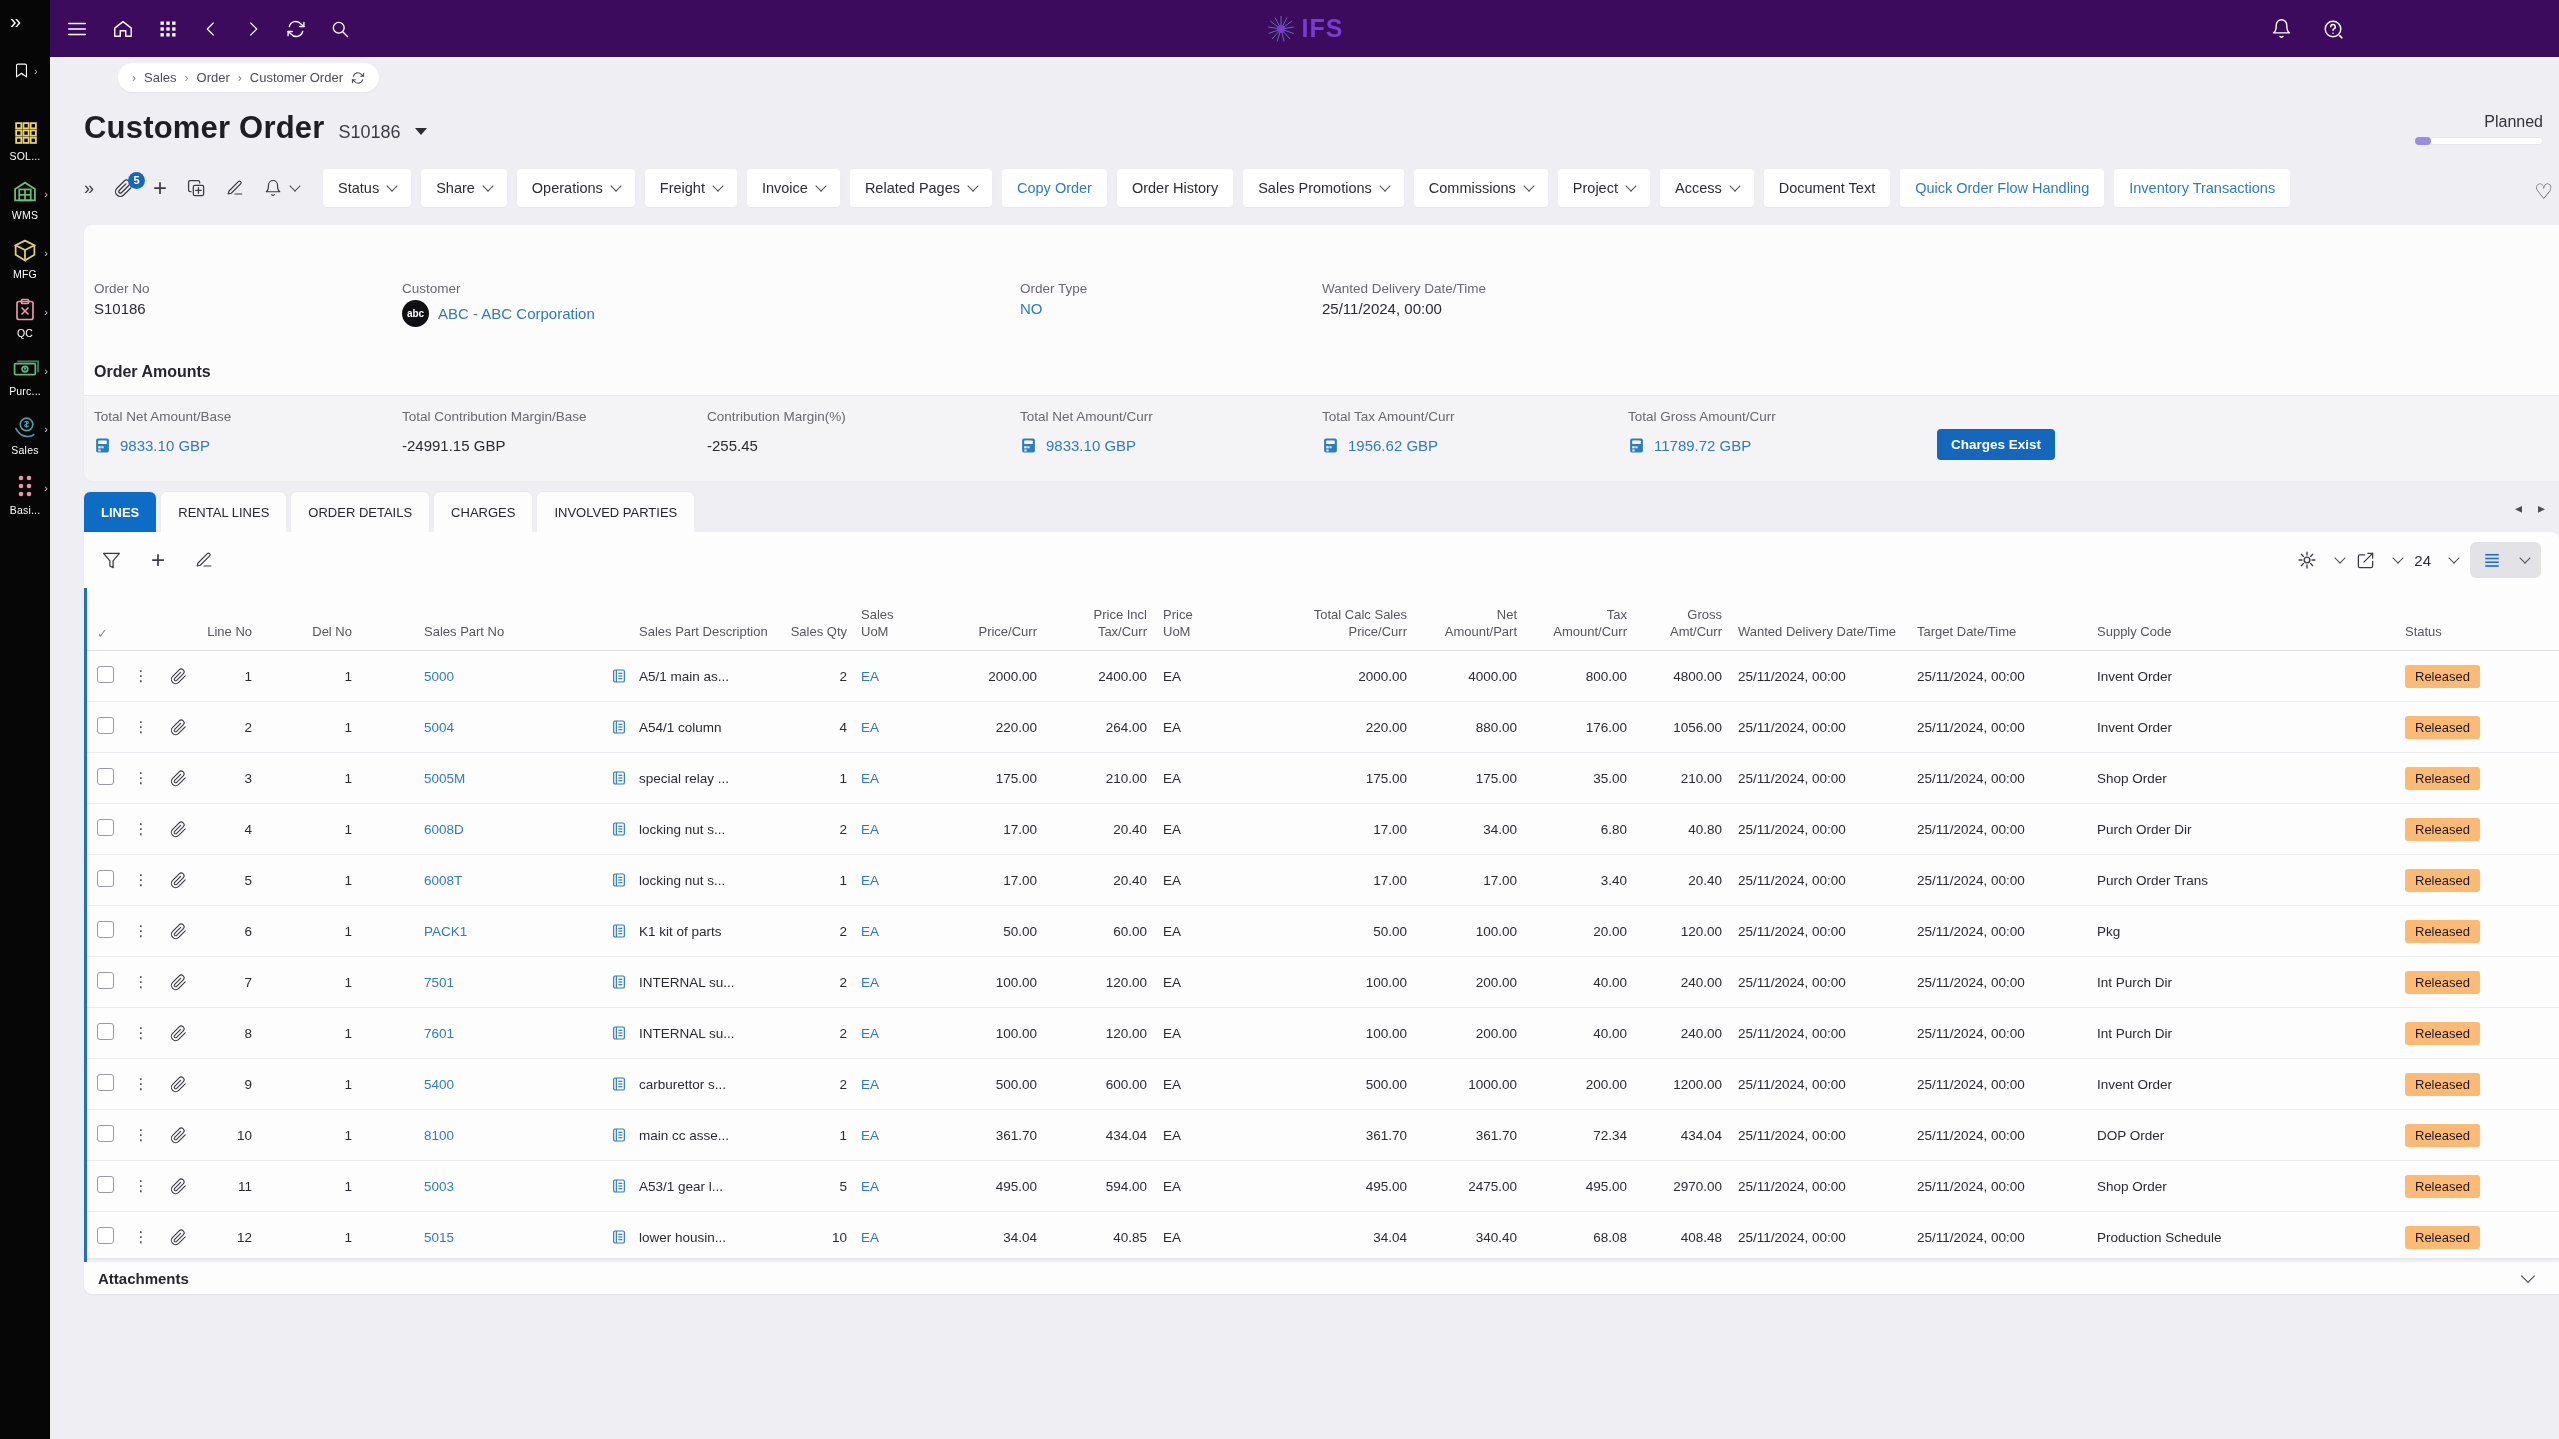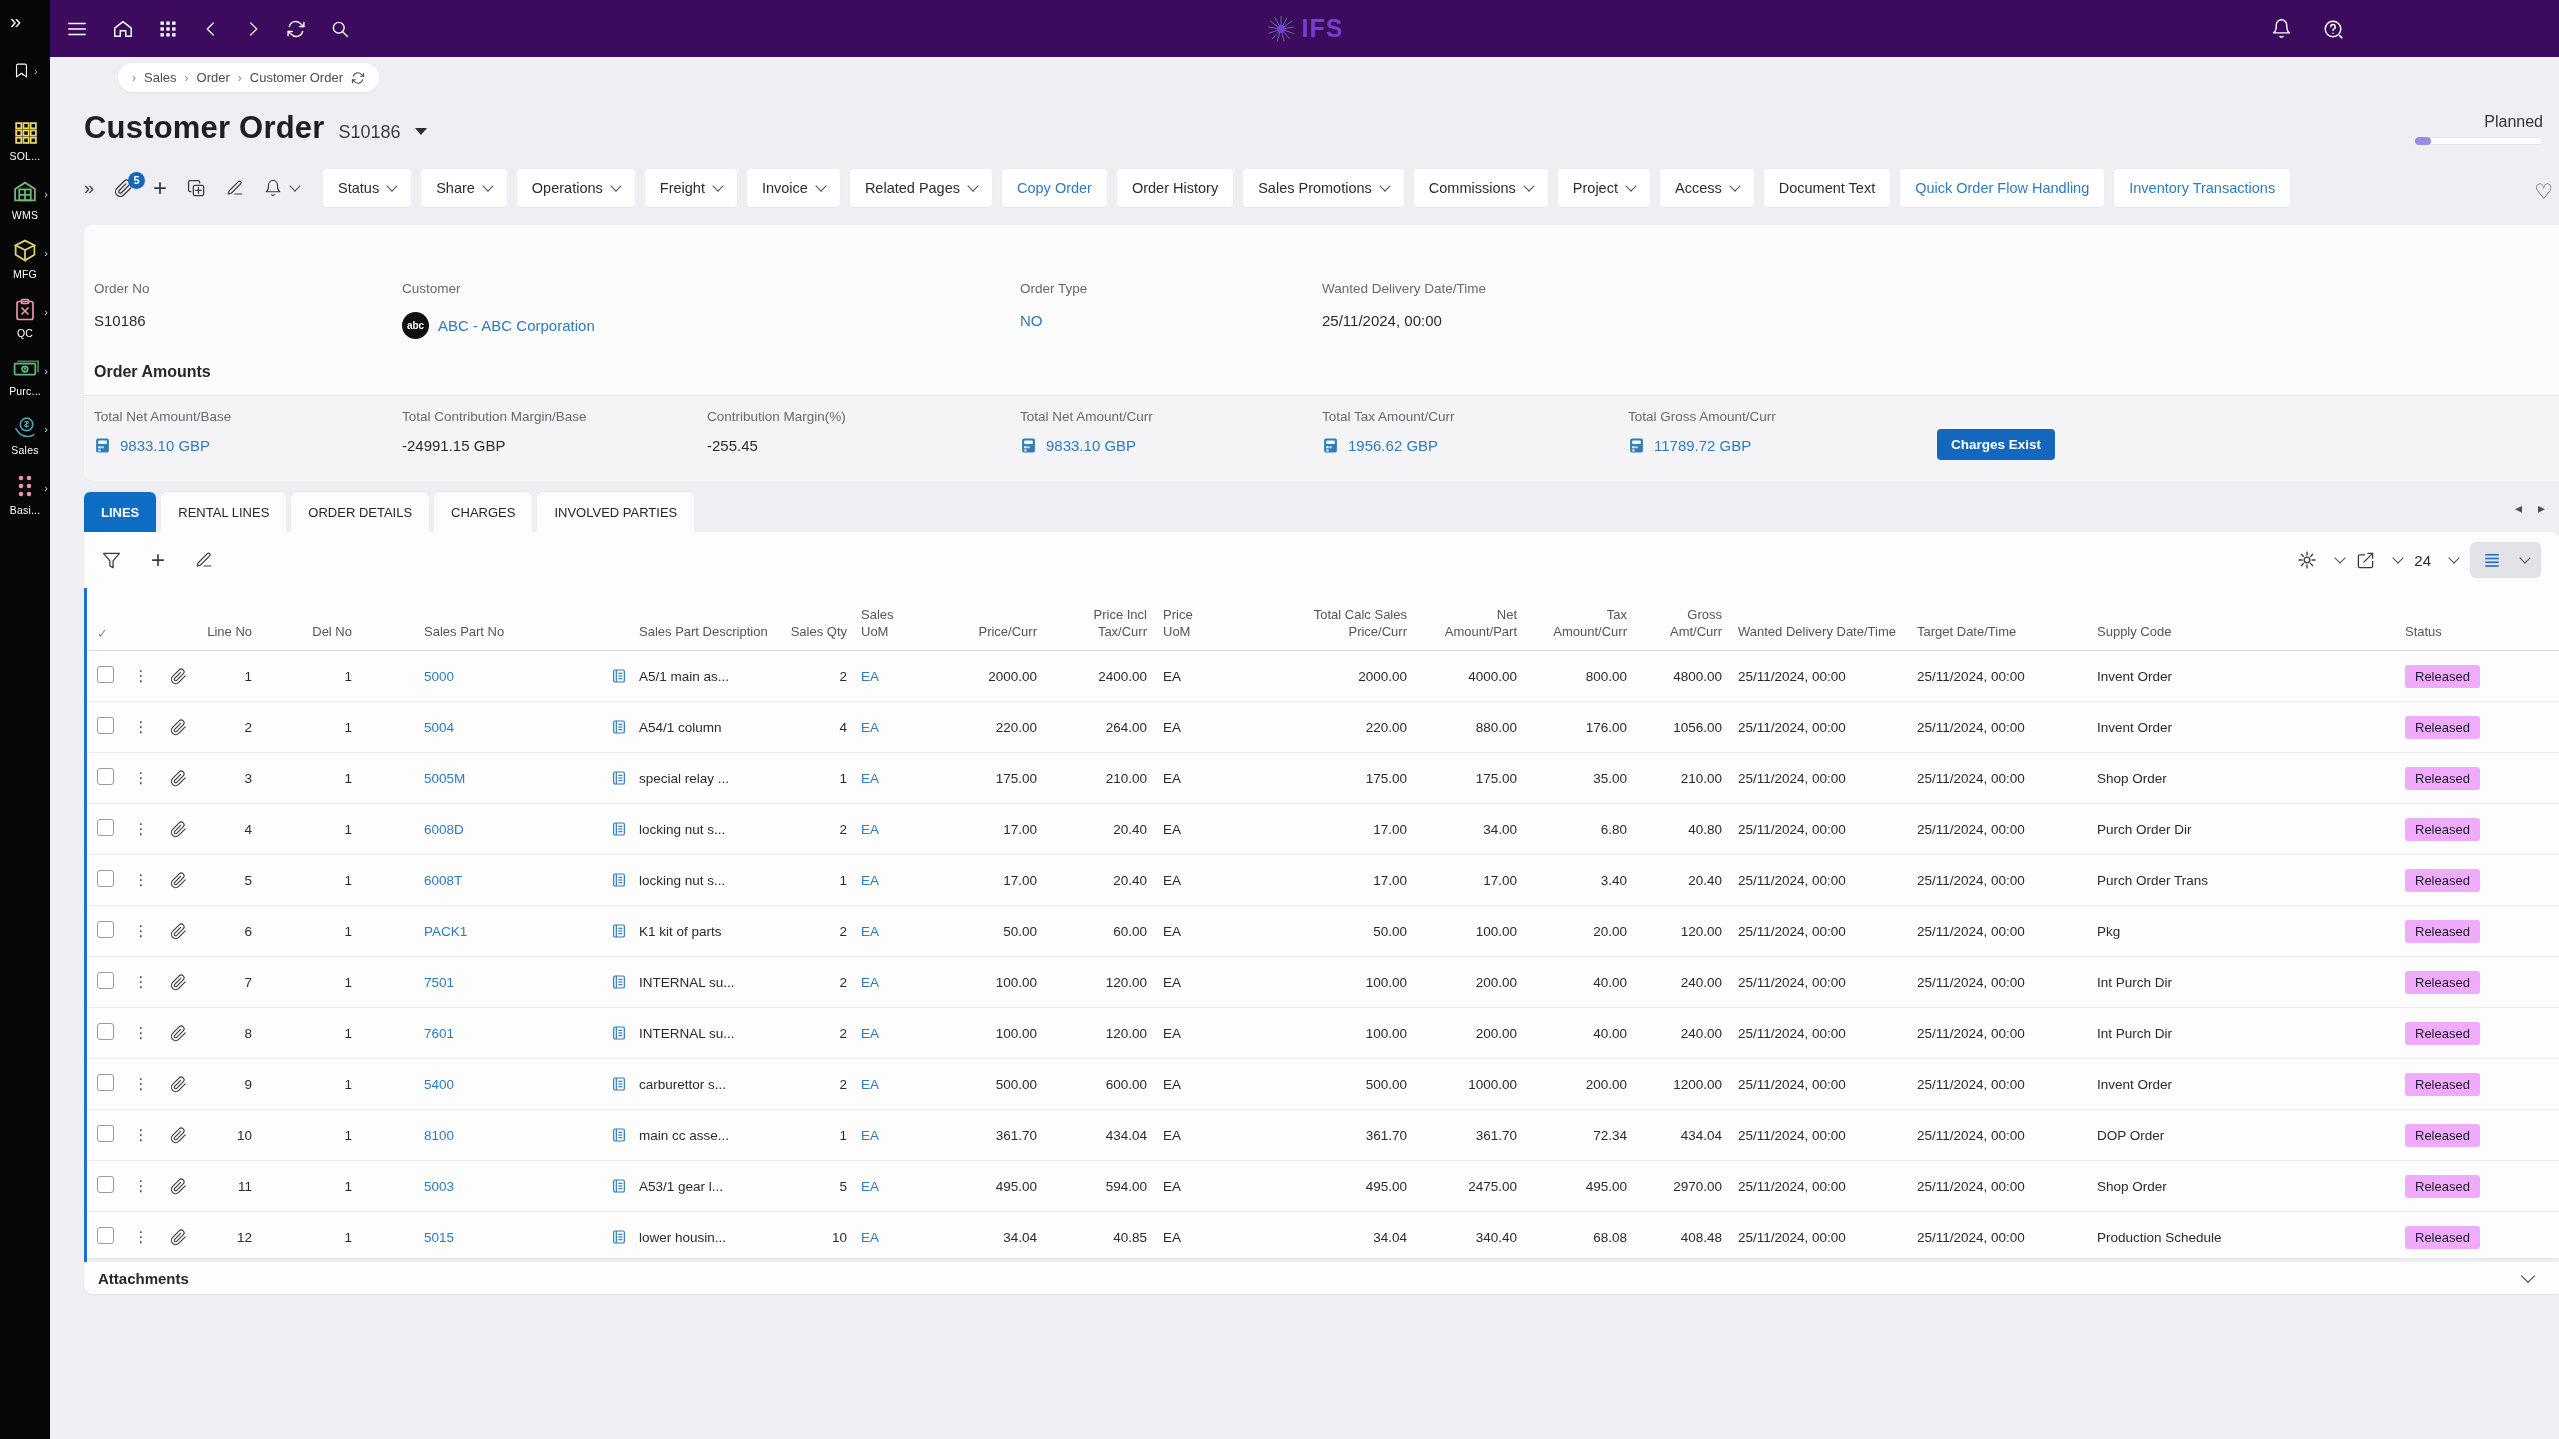--- a/index.html
+++ b/index.html
@@ -43,21 +43,21 @@
   .badge{position:absolute;right:-12px;top:-7px;background:#1368be;color:#fff;border-radius:50%;width:17px;height:17px;font-size:11px;display:flex;align-items:center;justify-content:center;font-weight:bold}
   .plus-glyph{font-size:24px;color:#3a3a42;font-weight:300;line-height:20px}
   .chevrons{font-size:18px;color:#3a3a42}
   .cmd-btn{height:38px;background:#fff;border:none;border-radius:4px;padding:0 15px;font-size:14.5px;color:#2c2c32;font-family:"Liberation Sans",sans-serif;display:flex;align-items:center;cursor:pointer;box-shadow:0 1px 1px rgba(0,0,0,.04);white-space:nowrap}
   .cmd-btn.accent span{color:#2e7cbc}
   .chev{width:7px;height:7px;border-right:1.6px solid #4c4c52;border-bottom:1.6px solid #4c4c52;transform:rotate(45deg);margin-left:9px;margin-top:-4px}
   #fav-heart{position:absolute;right:6px;top:180px;font-size:21px;color:#3a3a40;font-family:"DejaVu Sans",sans-serif;cursor:pointer}
   
   #card{position:absolute;left:84px;top:225px;right:0;height:255px;background:#fcfcfd;border-radius:8px 0 0 8px;box-shadow:0 1px 2px rgba(0,0,0,.05)}
   .fields-grid{display:grid;grid-template-columns:308px 618px 302px 306px auto;padding:56px 0 0 10px}
-  .f-label{font-size:13.5px;color:#67686e;margin-bottom:16px}
+  .f-label{font-size:13.5px;color:#67686e;margin-bottom:4px}
   .f-value{font-size:15px;color:#2a2a30;display:flex;align-items:center;gap:9px}
   .f-link{color:#2e7cbc;cursor:pointer}
   .avatar{width:27px;height:27px;border-radius:50%;background:#101014;color:#fff;font-size:10px;font-weight:bold;display:flex;align-items:center;justify-content:center}
   #amounts-title{position:absolute;left:10px;top:138px;font-size:16px;font-weight:bold;color:#26262c}
   #amounts-band{position:absolute;left:0;right:0;top:170px;height:85px;background:#f4f4f7;border-top:1px solid #e8e8ec;border-radius:0 0 0 8px}
   .amounts-grid{display:grid;grid-template-columns:308px 305px 313px 302px 306px 309px auto;padding:13px 0 0 10px;align-items:start}
   .amounts-grid .f-label{margin-bottom:13px}
   .calc-ico{flex:0 0 auto}
   #charges-btn{height:31px;background:#1368be;color:#fff;border:none;border-radius:4px;font-size:13.5px;font-weight:bold;padding:0 14px;margin-top:20px;justify-self:start;cursor:pointer;font-family:"Liberation Sans",sans-serif}
   
@@ -78,21 +78,21 @@
   .t-header{align-items:end;padding-bottom:9px;border-bottom:1px solid #dcdce1;min-height:53px}
   .hcell{font-size:13px;color:#55565c;white-space:pre-line;line-height:1.3;padding-right:2px}
   .hcell.r{text-align:right}
   .hcheck{font-size:13px;color:#8a8a90;padding-left:10px;font-family:"DejaVu Sans",sans-serif}
   .t-row{height:50px;align-items:center;border-bottom:1px solid #ececf0;font-size:13.5px;color:#2a2a30}
   .t-row .r{text-align:right;padding-right:2px}
   .cell-link{color:#2e7cbc;cursor:pointer}
   .cb{appearance:none;-webkit-appearance:none;width:17px;height:17px;border:1.5px solid #9a9aa2;border-radius:3px;background:#fff;margin:0 0 0 10px;cursor:pointer}
   .kebab{font-family:"DejaVu Sans",sans-serif;color:#4a4a52;font-size:15px;text-align:center;cursor:pointer}
   .clipcell,.doccell{display:flex;align-items:center;justify-content:center;cursor:pointer}
-  .pill{display:inline-block;background:#f0abfc;color:#1a1a28;font-size:13px;padding:4px 10px;border-radius:3px}
+  .pill{display:inline-block;background:#fdba74;color:#1a1a28;font-size:13px;padding:4px 10px;border-radius:3px}
   
   #attach{position:absolute;left:84px;top:1262px;right:0;height:32px;background:#fdfdfe;border-radius:0 0 0 8px;display:flex;align-items:center;box-shadow:0 1px 2px rgba(0,0,0,.05)}
   #attach .at-title{font-size:15px;font-weight:bold;color:#26262c;margin-left:14px}
   #attach .chev-big{position:absolute;right:26px;width:9px;height:9px;border-right:1.8px solid #3a3a42;border-bottom:1.8px solid #3a3a42;transform:rotate(45deg);margin-top:-4px;cursor:pointer}
 </style>
 </head>
 <body>
 
 <div id="app">
 

